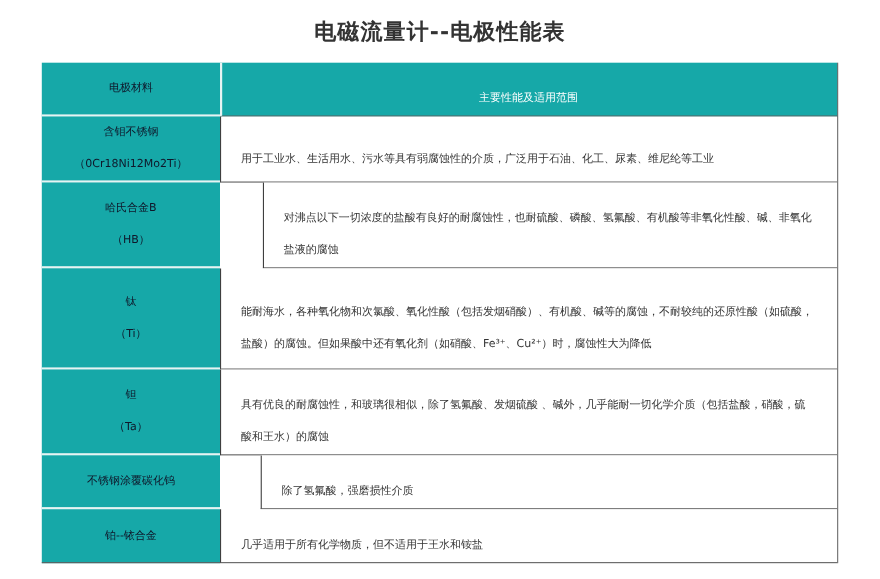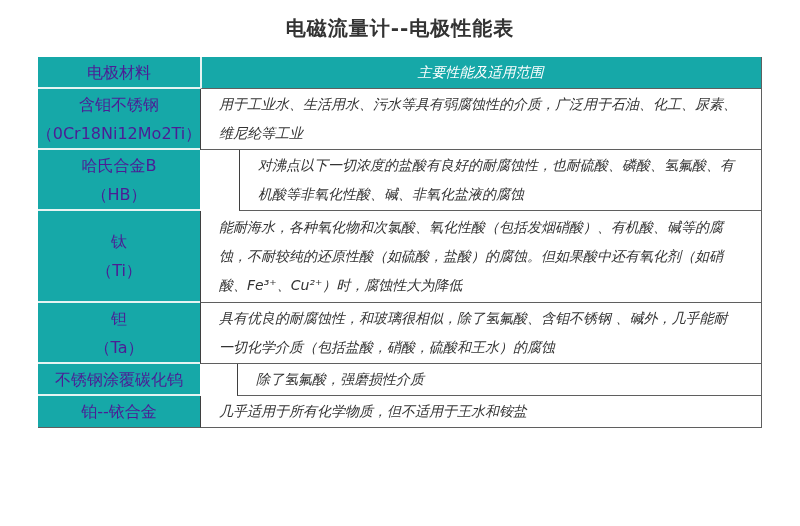--- a/index.html
+++ b/index.html
@@ -31,44 +31,43 @@
     box-sizing: border-box;
   }
   .row {
     display: flex;
     align-items: stretch;
   }
   .cell-left {
     width: 162px;
     flex: 0 0 162px;
     background: #16a8a8;
-    color: #4c1d95;
+    color: #0f172a;
     display: flex;
     flex-direction: column;
     justify-content: center;
     align-items: center;
     text-align: center;
-    font-size: 16px;
+    font-size: 10px;
     line-height: 29px;
     border-bottom: 2px solid #e6f4f3;
     box-sizing: border-box;
   }
   .cell-right {
     flex: 1 1 auto;
     background: #ffffff;
     color: #333333;
     display: flex;
     align-items: center;
-    font-size: 14px;
+    font-size: 10px;
     line-height: 29px;
-    padding: 1px 20px 1px 18px;
+    padding: 18px 20px 1px 18px;
     border-bottom: 1px solid #5f5f5f;
     border-left: 1px solid #3f3f3f;
     box-sizing: border-box;
-    font-style: italic;
   }
   .row-header .cell-left {
     background: #16a8a8;
   }
   .row-header .cell-right {
     background: #16a8a8;
     color: #ffffff;
     justify-content: center;
     text-align: center;
     border-left: 2px solid #e6f4f3;
@@ -131,21 +130,21 @@
         <div>能耐海水，各种氧化物和次氯酸、氧化性酸（包括发烟硝酸）、有机酸、碱等的腐蚀，不耐较纯的还原性酸（如硫酸，盐酸）的腐蚀。但如果酸中还有氧化剂（如硝酸、Fe³⁺、Cu²⁺）时，腐蚀性大为降低</div>
       </div>
     </div>
 
     <div class="row h-r5">
       <div class="cell-left">
         <div class="mat-line">钽</div>
         <div class="mat-line">（Ta）</div>
       </div>
       <div class="cell-right">
-        <div>具有优良的耐腐蚀性，和玻璃很相似，除了氢氟酸、含钼不锈钢 、碱外，几乎能耐一切化学介质（包括盐酸，硝酸，硫酸和王水）的腐蚀</div>
+        <div>具有优良的耐腐蚀性，和玻璃很相似，除了氢氟酸、发烟硫酸 、碱外，几乎能耐一切化学介质（包括盐酸，硝酸，硫酸和王水）的腐蚀</div>
       </div>
     </div>
 
     <div class="row h-r6">
       <div class="cell-left">
         <div class="mat-line">不锈钢涂覆碳化钨</div>
 
       </div>
       <div class="cell-right">
         <div>除了氢氟酸，强磨损性介质</div>

